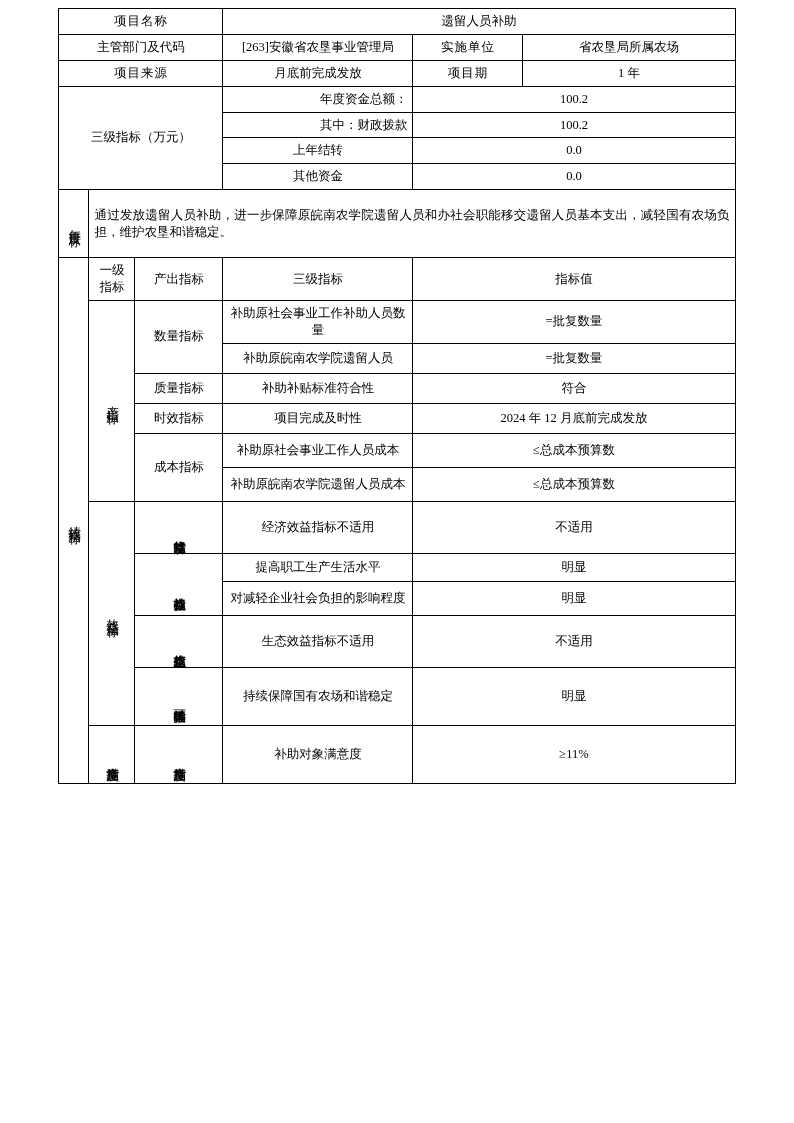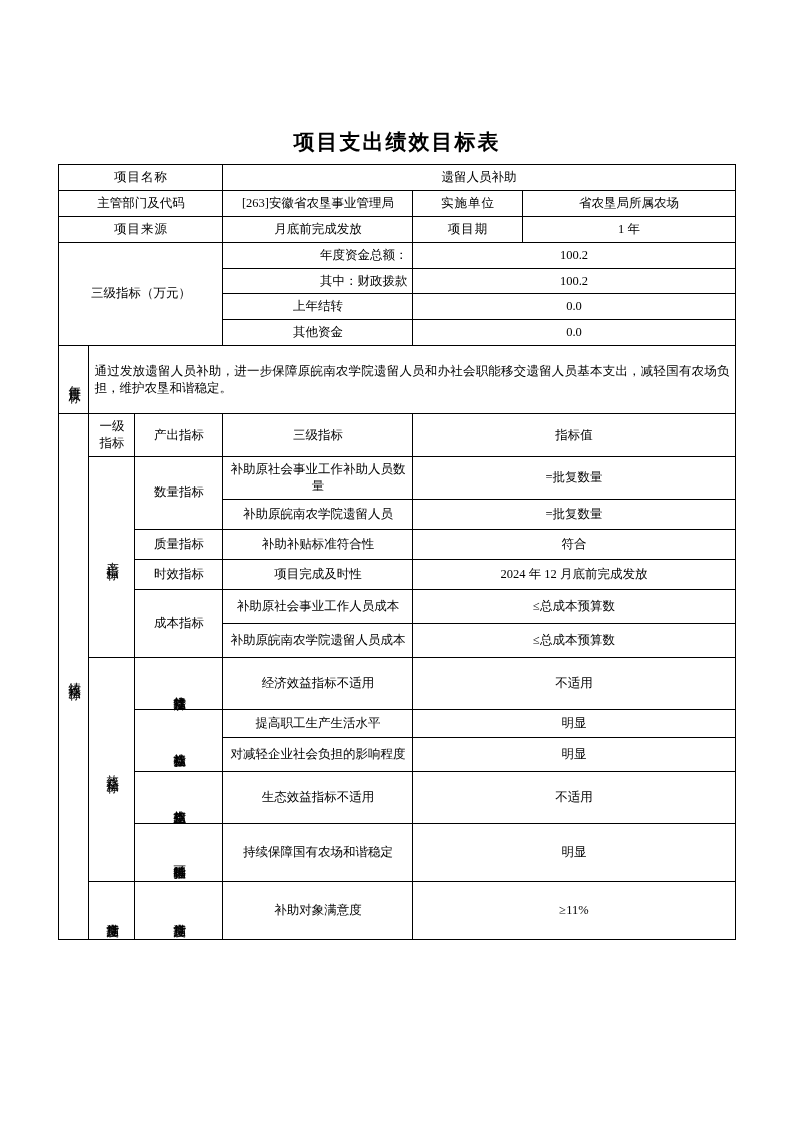--- a/index.html
+++ b/index.html
@@ -77,21 +77,20 @@
     text-align: justify;
     text-justify: inter-ideograph;
   }
   .h-sm { font-size: 12px; }
 </style>
 </head>
 <body>
 
 <div class="page">
 
-  <div class="title">项目支出绩效目标表</div>
 
   <table class="main">
     <colgroup>
       <col style="width:30px">
       <col style="width:46px">
       <col style="width:42px">
       <col style="width:46px">
       <col style="width:190px">
       <col style="width:110px">
       <col style="width:212px">

